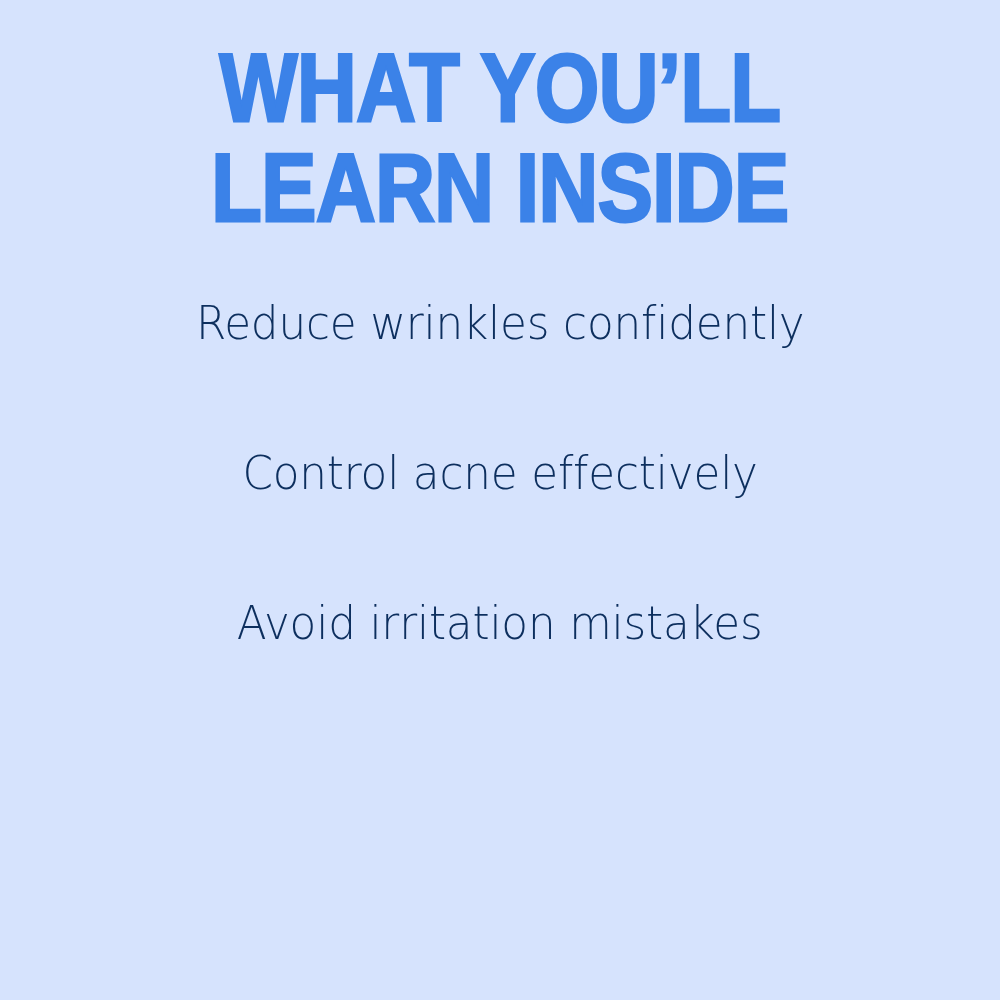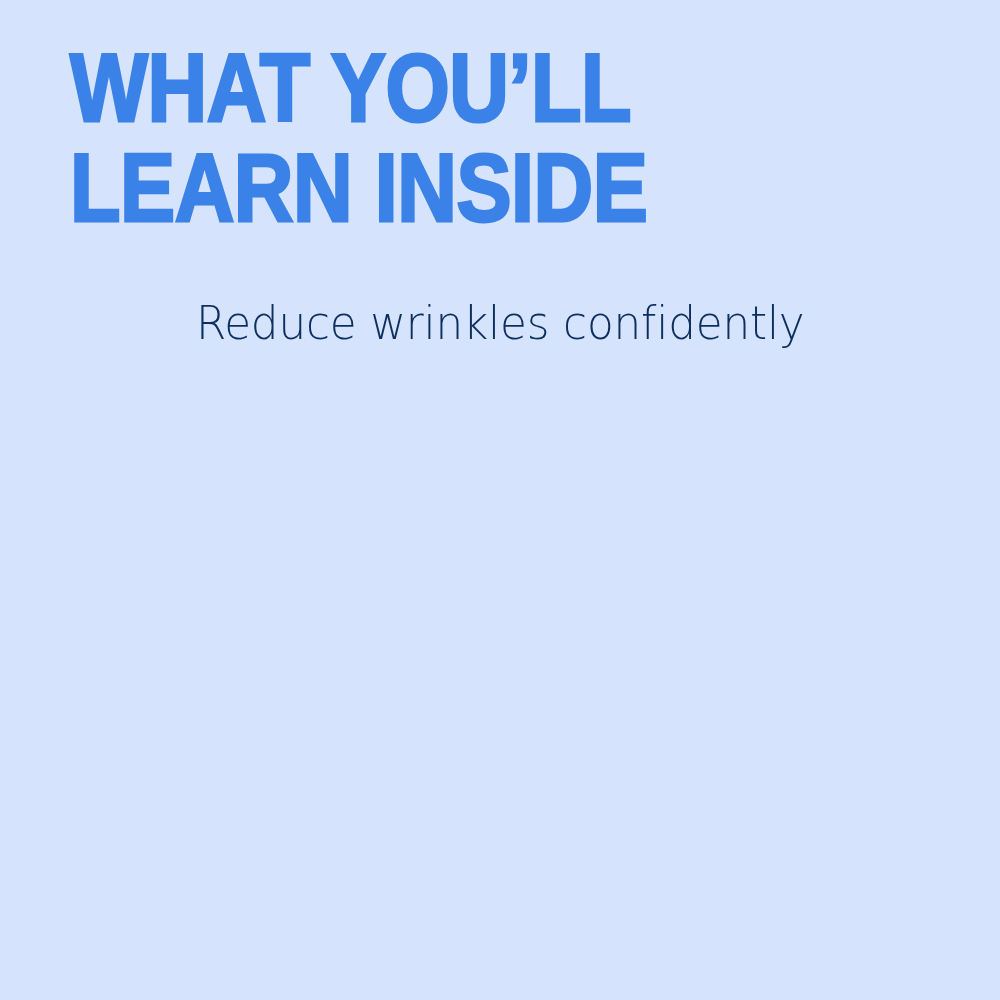--- a/index.html
+++ b/index.html
@@ -24,20 +24,21 @@
     flex-direction: column;
     align-items: center;
   }
 
   
   #headline {
     position: absolute;
     top: 38px;
     left: 0;
     width: 1000px;
+    text-align: center;
     user-select: none;
   }
 
   .headline-line {
     display: block;
     color: #3b82e8;
     font-family: "Liberation Sans", sans-serif;
     font-weight: 700;
     font-size: 96px;
     line-height: 68px;
@@ -93,19 +94,25 @@
     <span class="headline-line">WHAT YOU’LL</span>
     <span class="headline-line">LEARN INSIDE</span>
   </div>
 
   <div id="benefits">
 
     <div class="benefit-item">
       <span class="benefit-text">Reduce wrinkles confidently</span>
     </div>
 
+    <div class="benefit-item">
+      <span class="benefit-text">Control acne effectively</span>
+    </div>
 
 
+    <div class="benefit-item">
+      <span class="benefit-text">Avoid irritation mistakes</span>
+    </div>
 
 
   </div>
 
 </div>
 
 </body></html>

